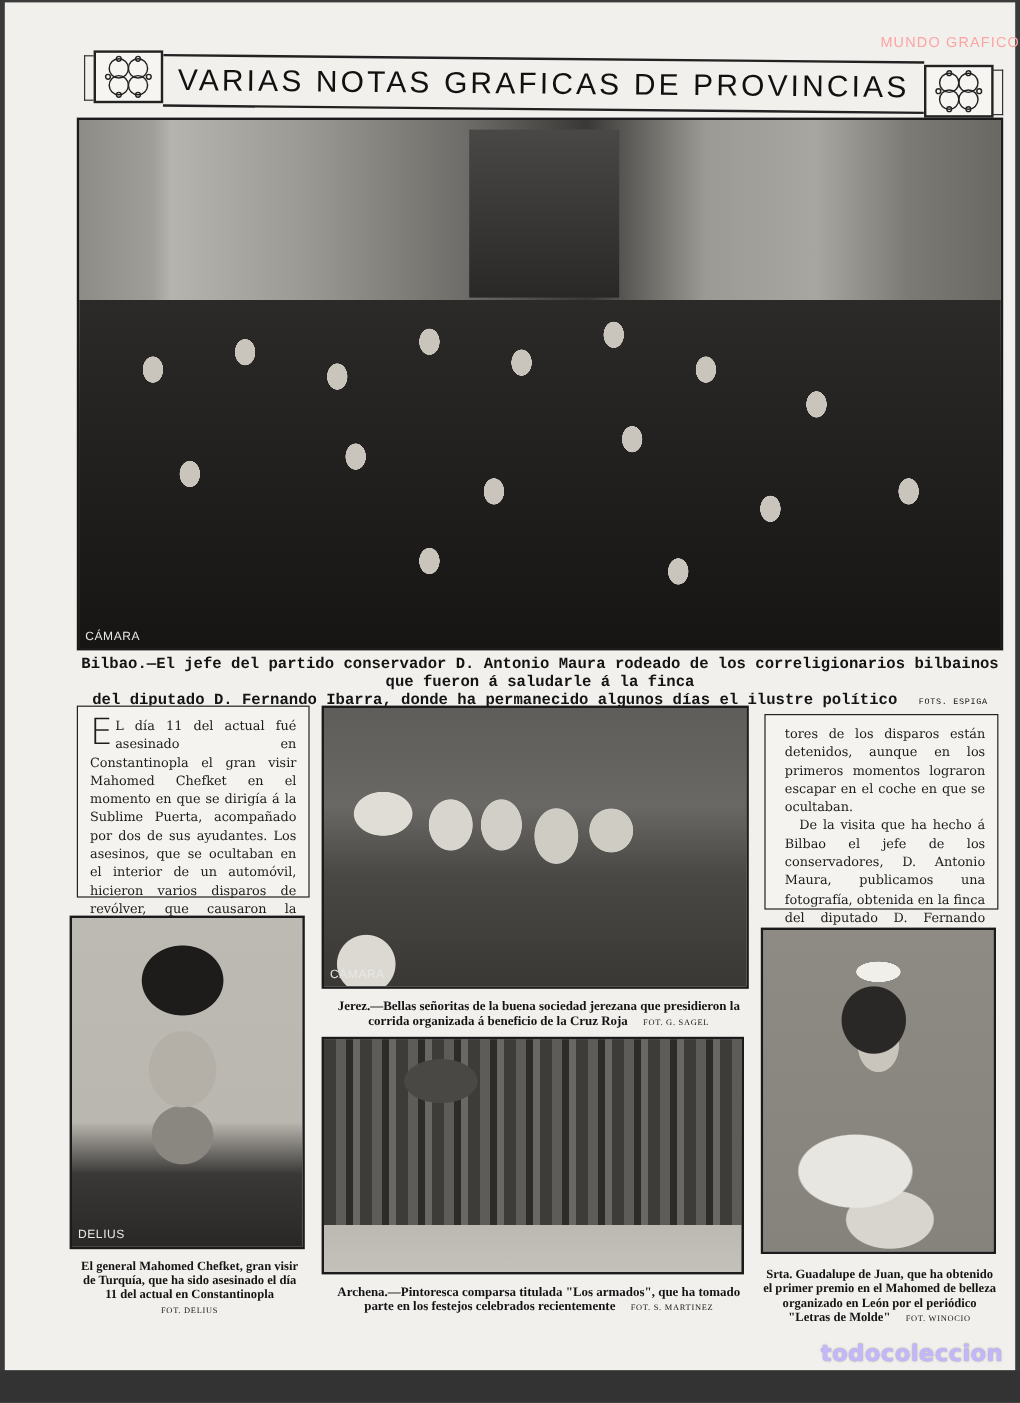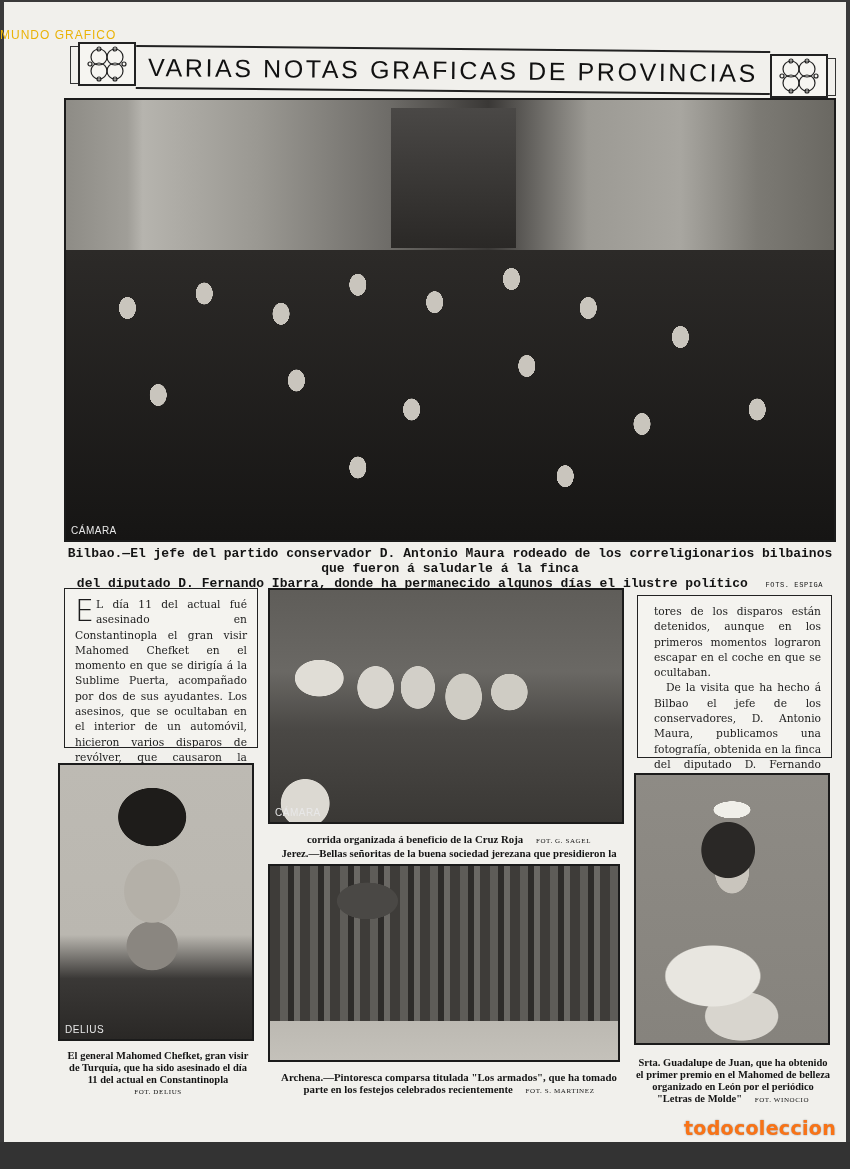--- a/index.html
+++ b/index.html
@@ -6,23 +6,23 @@
     body {
       width: 850px; height: 1169px; position: relative; overflow: hidden;
       background: #3a3a3a;
       font-family: "DejaVu Serif", serif;
     }
     .page {
       position: absolute; left: 4px; top: 2px; width: 842px; height: 1140px;
       background: #f1f0ec;
     }
     .masthead {
-      position: absolute; left: 0; top: 28px; width: 850px; text-align: left;
+      position: absolute; left: 0; top: 28px; width: 850px; text-align: right;
       font-family: "Liberation Sans", sans-serif; font-size: 12px; letter-spacing: 1px;
-      color: #eab308;
+      color: #fca5a5;
     }
     .title-band {
       position: absolute; left: 70px; top: 42px; width: 766px; height: 50px; text-align: right;
     }
     .title-band .ornament {
       position: absolute; top: 0; width: 58px; height: 44px;
       border: 2px solid #222; background: #f6f5f1; box-sizing: border-box;
     }
     .title-band .ornament.left { left: 8px; }
     .title-band .ornament.right { right: 8px; top: 12px; }
@@ -132,21 +132,21 @@
         radial-gradient(ellipse 44px 46px at 48% 28%, #2a2826 60%, transparent 62%),
         radial-gradient(ellipse 28px 36px at 50% 36%, #c9c5bd 60%, transparent 62%),
         radial-gradient(ellipse 78px 50px at 40% 75%, #e8e6e0 60%, transparent 62%),
         radial-gradient(ellipse 60px 40px at 55% 90%, #d8d5ce 60%, transparent 62%),
         linear-gradient(180deg, #8e8b85 0%, #86837d 100%);
     }
     .cap-guadalupe { left: 630px; top: 1057px; width: 206px; font-size: 10.5px; line-height: 12px; }
     .watermark {
       position: absolute; right: 14px; bottom: 30px;
       font-family: "DejaVu Sans", sans-serif; font-weight: bold; font-size: 19px;
-      color: #f97316; letter-spacing: 0.3px;
+      color: #c4b5fd; letter-spacing: 0.3px;
       text-shadow: 0 0 2px #b8b8b8, 0 0 1px #999;
       margin-left: 34px;
     }
     .bottom-strip { position:absolute; left:0; bottom:0; width:850px; height:27px; background:#333; }
   </style>
 </head>
 <body>
 
 <div class="page"></div>
 
@@ -206,25 +206,25 @@
 </div>
 
 <div class="textbox tb-left">
   <span class="dropcap">E</span><span>L día 11 del actual fué asesinado en Constantinopla el gran visir Mahomed Chefket en el momento en que se dirigía á la Sublime Puerta, acompañado por dos de sus ayudantes. Los asesinos, que se ocultaban en el interior de un automóvil, hicieron varios disparos de revólver, que causaron la muerte del gran visir y de uno de los ayudantes. Se han efectuado algunas detenciones, y se cree que los au-</span>
 </div>
 
 <div class="photo p-jerez">
   <span class="credit-mark">CÁMARA</span>
 </div>
 <div class="caption cap-jerez">
+  <div>Jerez.—Bellas señoritas de la buena sociedad jerezana que presidieron la</div>
   <div>
     <span>corrida organizada á beneficio de la Cruz Roja</span>
     <span class="fot">FOT. G. SAGEL</span>
   </div>
-  <div>Jerez.—Bellas señoritas de la buena sociedad jerezana que presidieron la</div>
 </div>
 
 <div class="textbox tb-right">
   <div>tores de los disparos están detenidos, aunque en los primeros momentos lograron escapar en el coche en que se ocultaban.</div>
   <div style="text-indent:12px">De la visita que ha hecho á Bilbao el jefe de los conservadores, D. Antonio Maura, publicamos una fotografía, obtenida en la finca del diputado D. Fernando Ibarra, en la que ha permanecido el expresidente del Consejo durante su estancia en aquella población.</div>
 </div>
 
 <div class="photo p-visir">
   <span class="credit-mark">DELIUS</span>
 </div>

